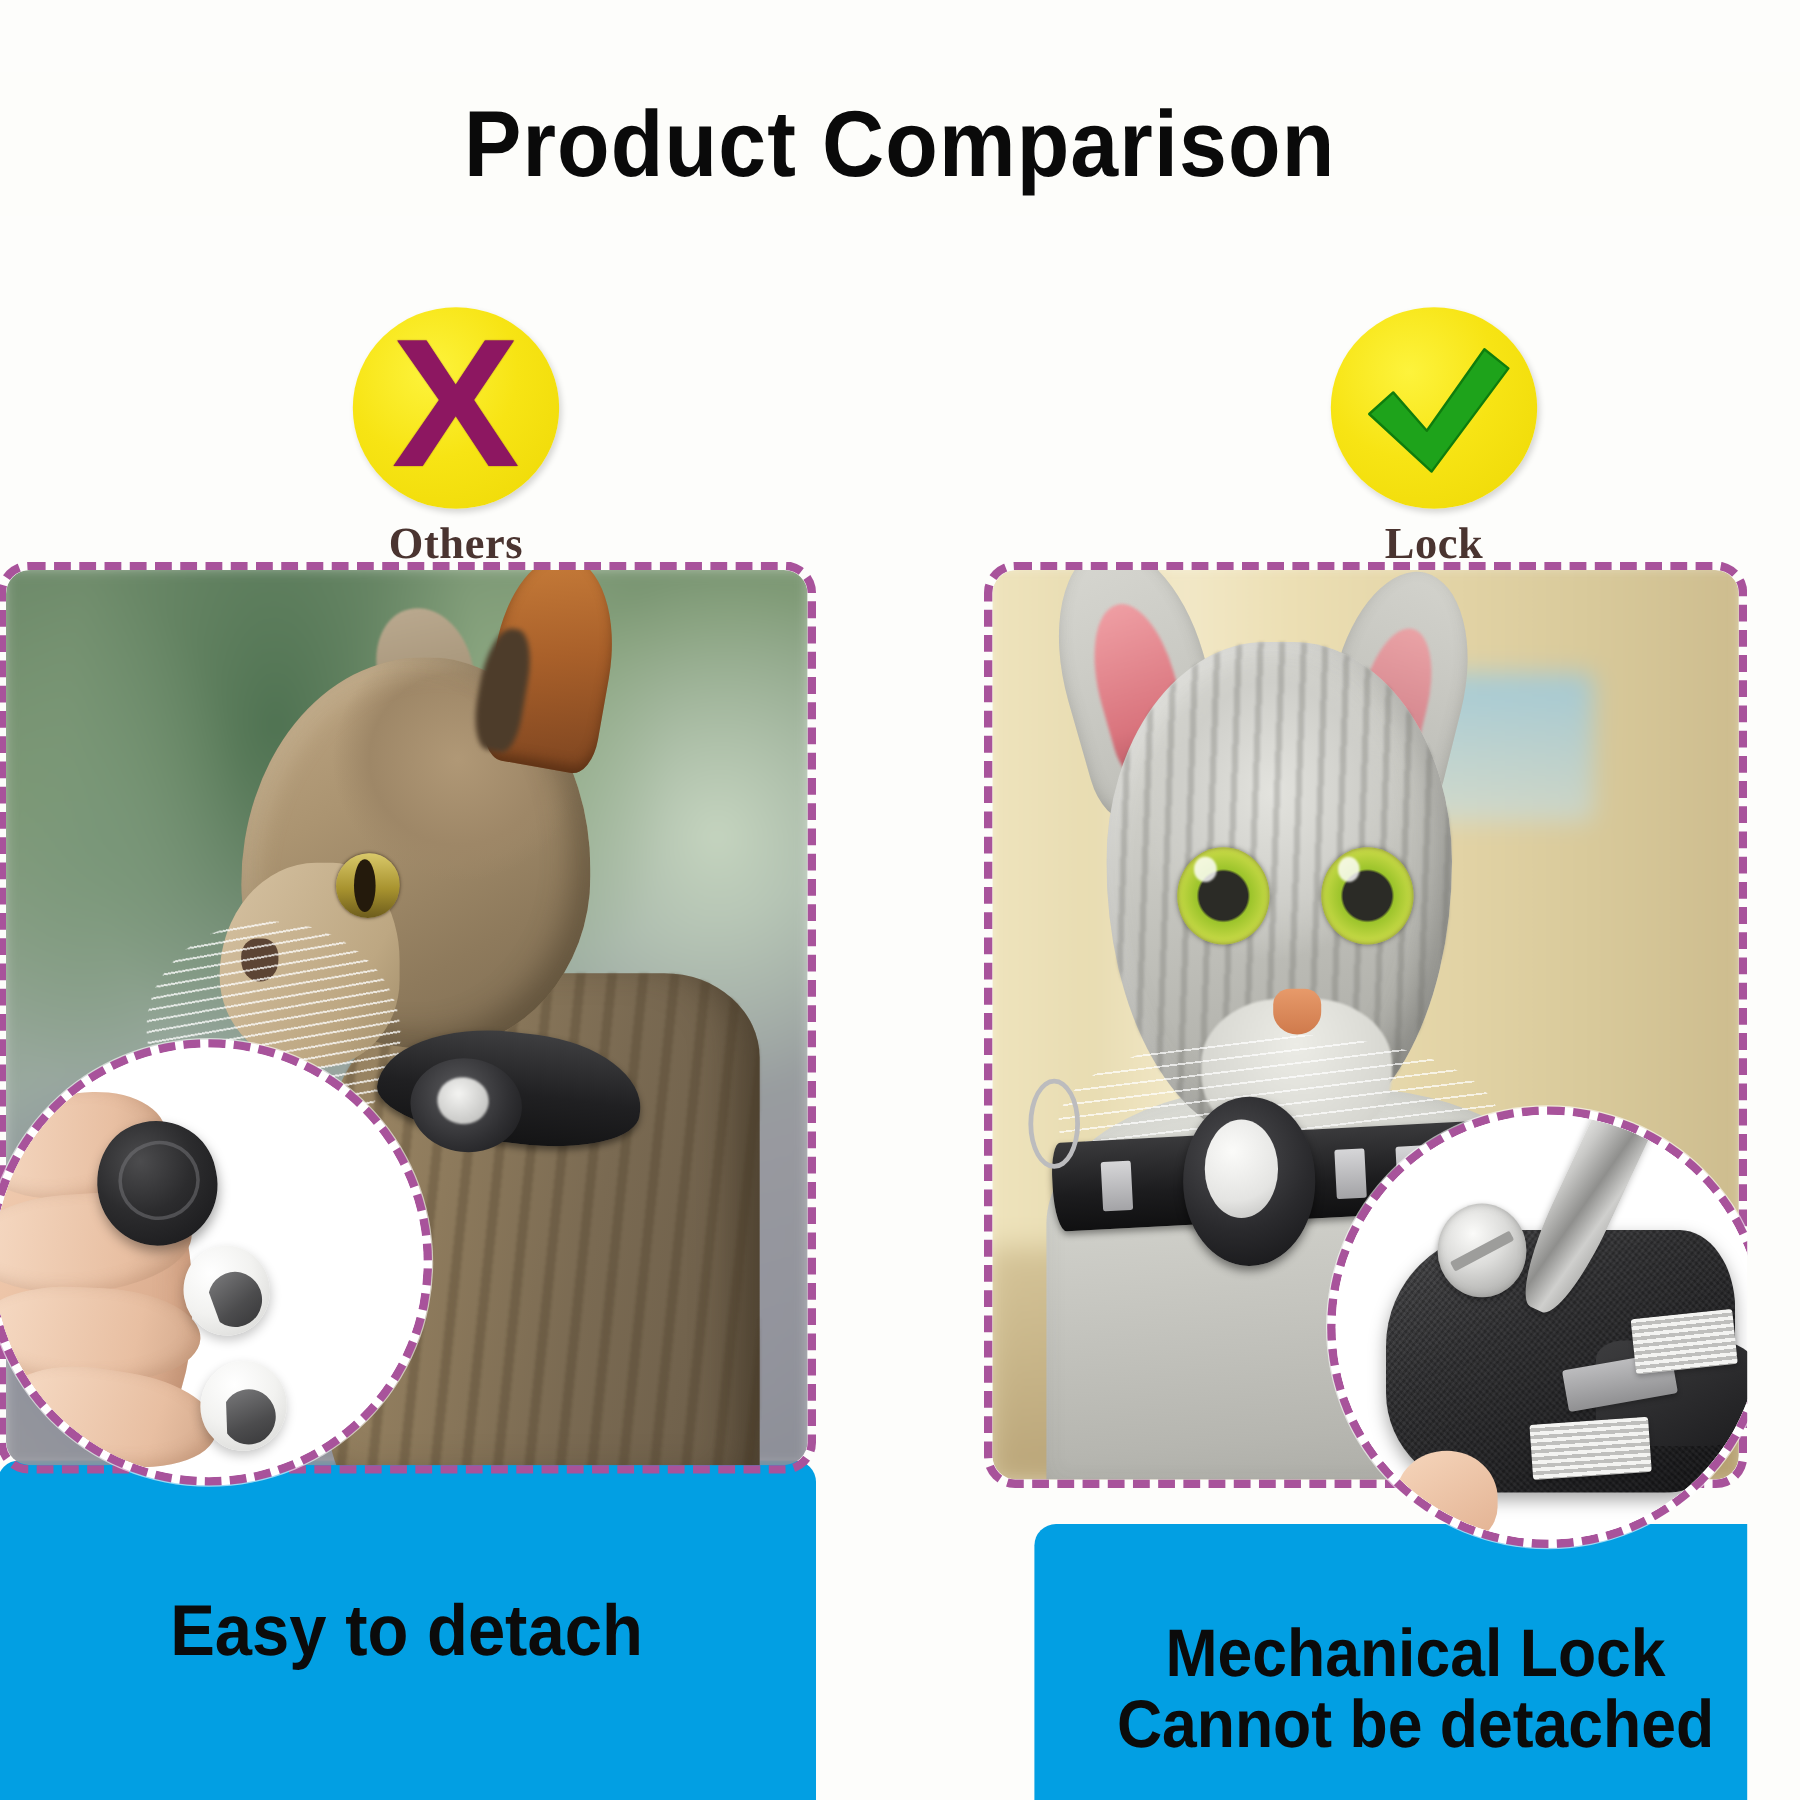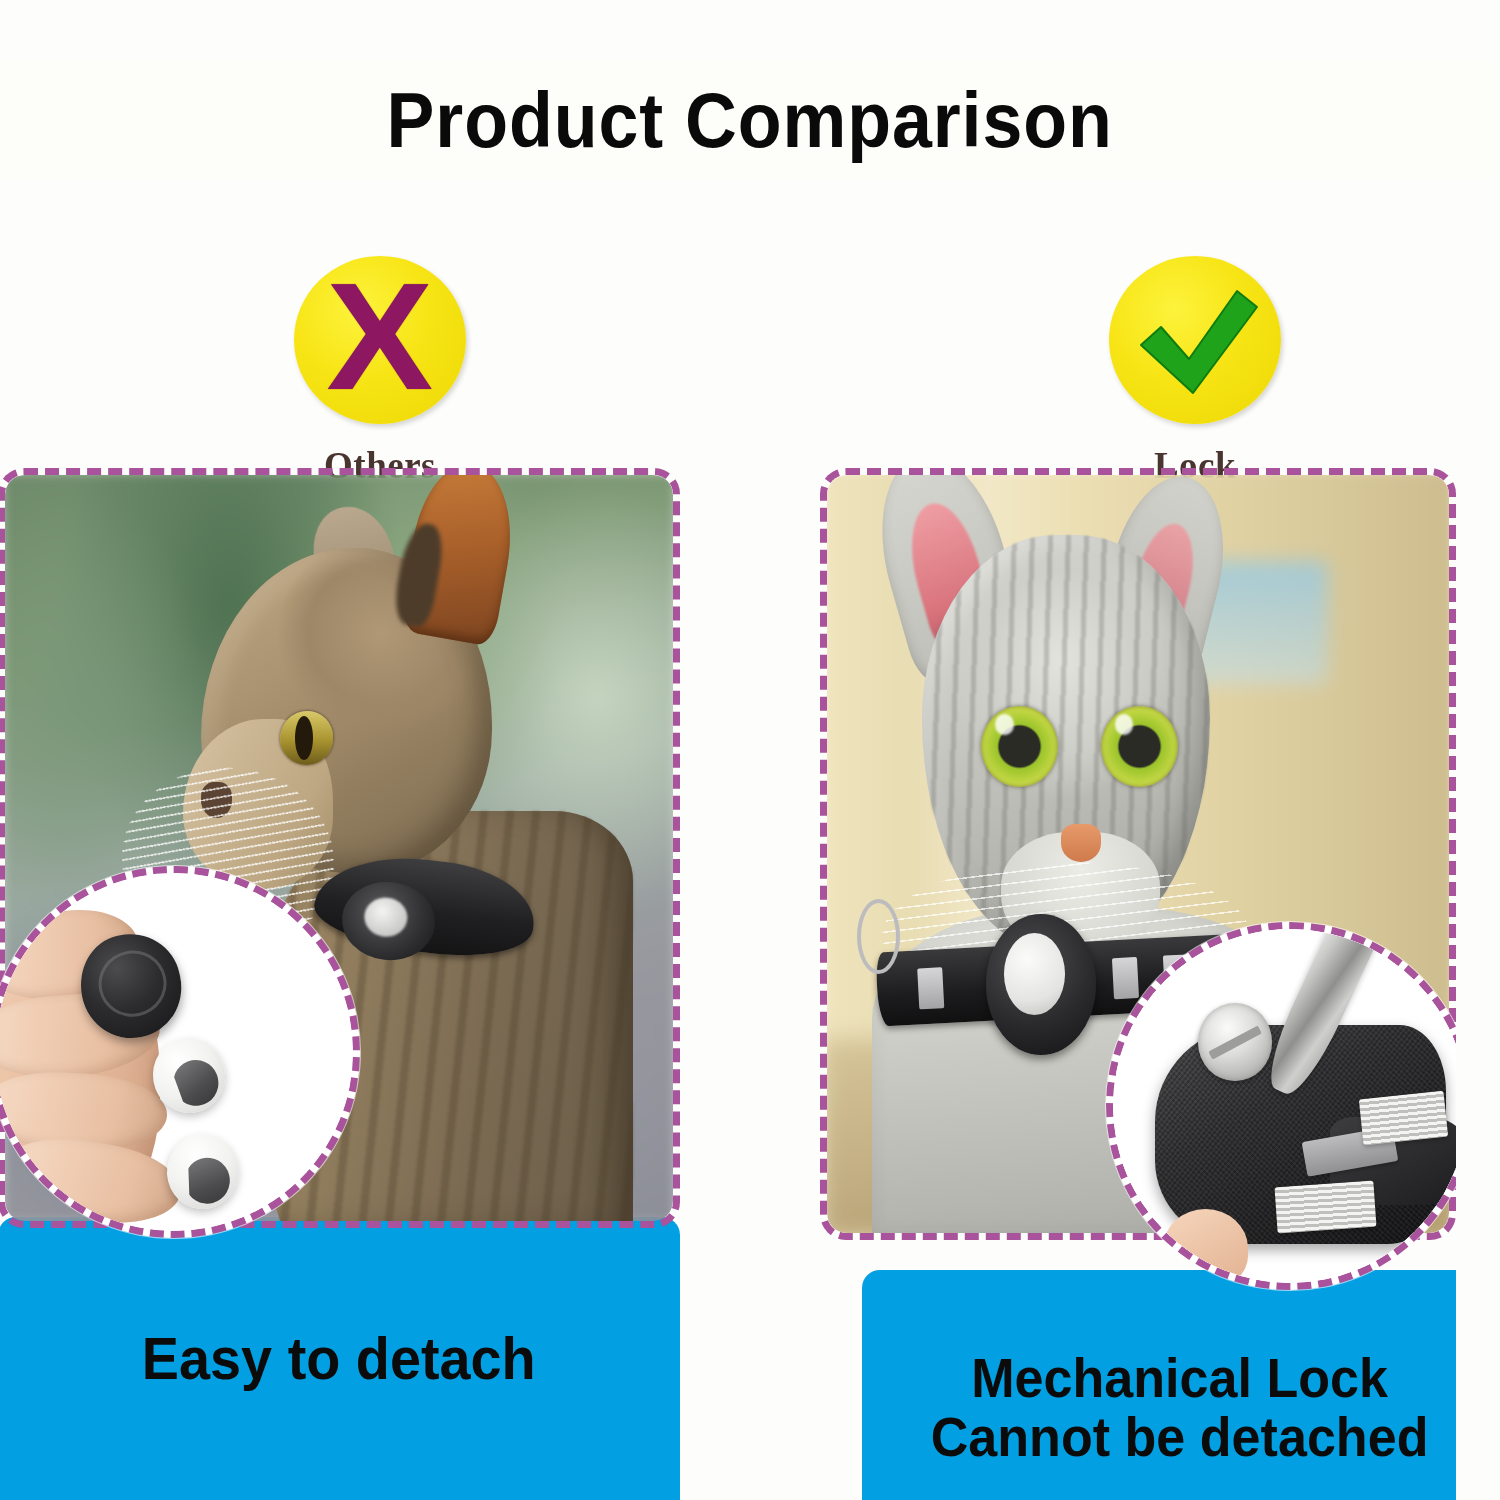--- a/index.html
+++ b/index.html
@@ -51,21 +51,21 @@
     font-weight:bold;
     font-size:152px;
     line-height:1;
     color:#8d1761;
     transform:translateY(-4px) scaleX(1.05);
     text-shadow:0 0 1px #6d1049;
   }
   .check-svg{width:132px;height:118px;display:block;transform:translate(2px,2px);}
 
   .badge-label{
-    margin-top:20px;
+    margin-top:8px;
     font-family:"Liberation Serif", serif;
     font-weight:bold;
     font-size:37px;
     color:#4a3430;
     letter-spacing:.5px;
   }
 
   
   .panel{
     position:absolute;

